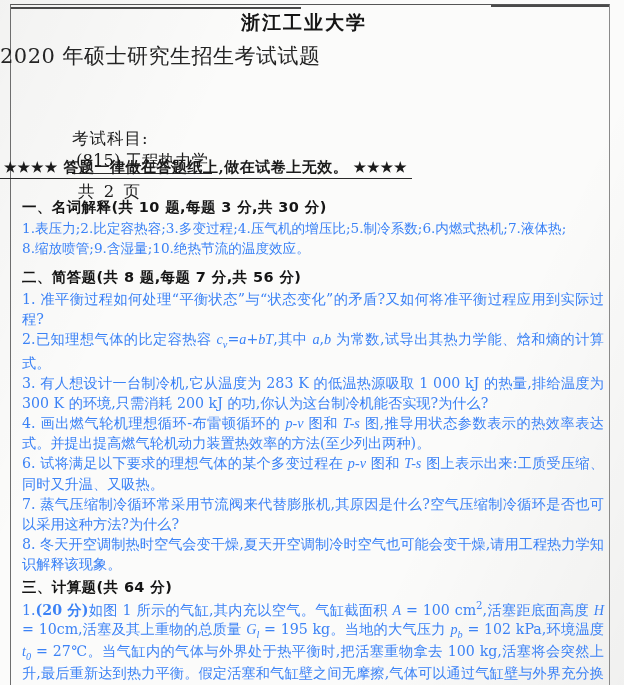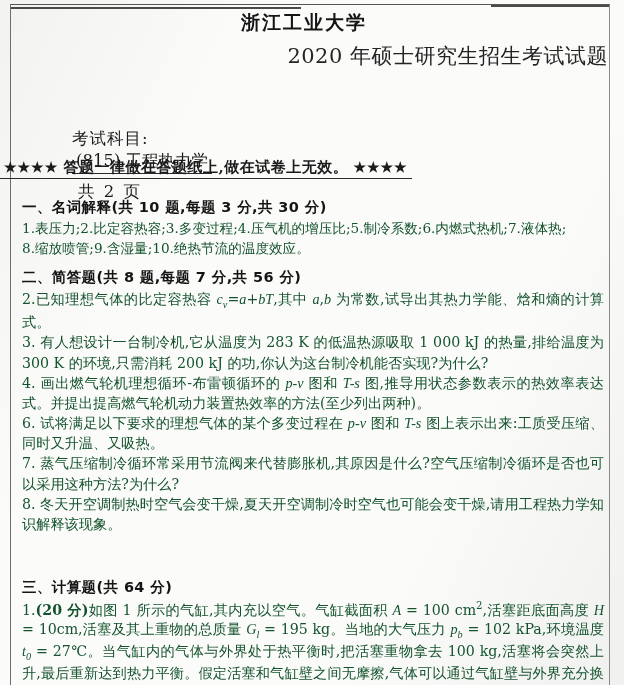--- a/index.html
+++ b/index.html
@@ -63,21 +63,21 @@
     text-align: center;
     font-family: "DejaVu Sans", "Liberation Sans", sans-serif;
     font-weight: bold;
     font-size: 19px;
     letter-spacing: 2px;
     color: #151515;
   }
   .exam-title {
     position: absolute;
     left: 0; right: 0; top: 42px;
-    text-align: right;
+    text-align: left;
     font-size: 21px;
     letter-spacing: 0.5px;
     color: #242424;
   }
 
   
   .subject-row {
     position: absolute;
     left: 70px;
     top: 128px;
@@ -136,21 +136,21 @@
     font-size: 14.5px;
     margin-bottom: 2px;
     color: #151515;
     letter-spacing: 0.4px;
   }
   .q {
     font-size: 14.2px;
     line-height: 1.42;
     text-align: justify;
     margin: 0;
-    color: #14532d;
+    color: #3b82f6;
   }
   .q-tight { line-height: 1.38; }
 
   .sec1 { top: 198px; }
   .sec2 { top: 268px; }
   .sec3 { top: 578px; }
 
   .sec1 .q { font-size: 13.6px; line-height: 1.45; }
 
   i.m { font-family: Liberation Serif, serif; font-style: italic; }
@@ -188,20 +188,21 @@
 
   <div class="section sec1">
     <div class="sec-head">一、名词解释(共 10 题,每题 3 分,共 30 分)</div>
     <p class="q">1.表压力;2.比定容热容;3.多变过程;4.压气机的增压比;5.制冷系数;6.内燃式热机;7.液体热;</p>
     <p class="q">8.缩放喷管;9.含湿量;10.绝热节流的温度效应。</p>
   </div>
 
   <div class="section sec2">
     <div class="sec-head">二、简答题(共 8 题,每题 7 分,共 56 分)</div>
 
+    <p class="q">1. 准平衡过程如何处理“平衡状态”与“状态变化”的矛盾?又如何将准平衡过程应用到实际过程?</p>
 
     <p class="q">2.已知理想气体的比定容热容 <i class="m">c<sub>v</sub></i>=<i class="m">a</i>+<i class="m">bT</i>,其中 <i class="m">a</i>,<i class="m">b</i> 为常数,试导出其热力学能、焓和熵的计算式。</p>
 
     <p class="q">3. 有人想设计一台制冷机,它从温度为 283 K 的低温热源吸取 1 000 kJ 的热量,排给温度为 300 K 的环境,只需消耗 200 kJ 的功,你认为这台制冷机能否实现?为什么?</p>
 
     <p class="q">4. 画出燃气轮机理想循环-布雷顿循环的 <i class="m">p-v</i> 图和 <i class="m">T-s</i> 图,推导用状态参数表示的热效率表达式。并提出提高燃气轮机动力装置热效率的方法(至少列出两种)。</p>
 
 
     <p class="q">6. 试将满足以下要求的理想气体的某个多变过程在 <i class="m">p-v</i> 图和 <i class="m">T-s</i> 图上表示出来:工质受压缩、同时又升温、又吸热。</p>
 

